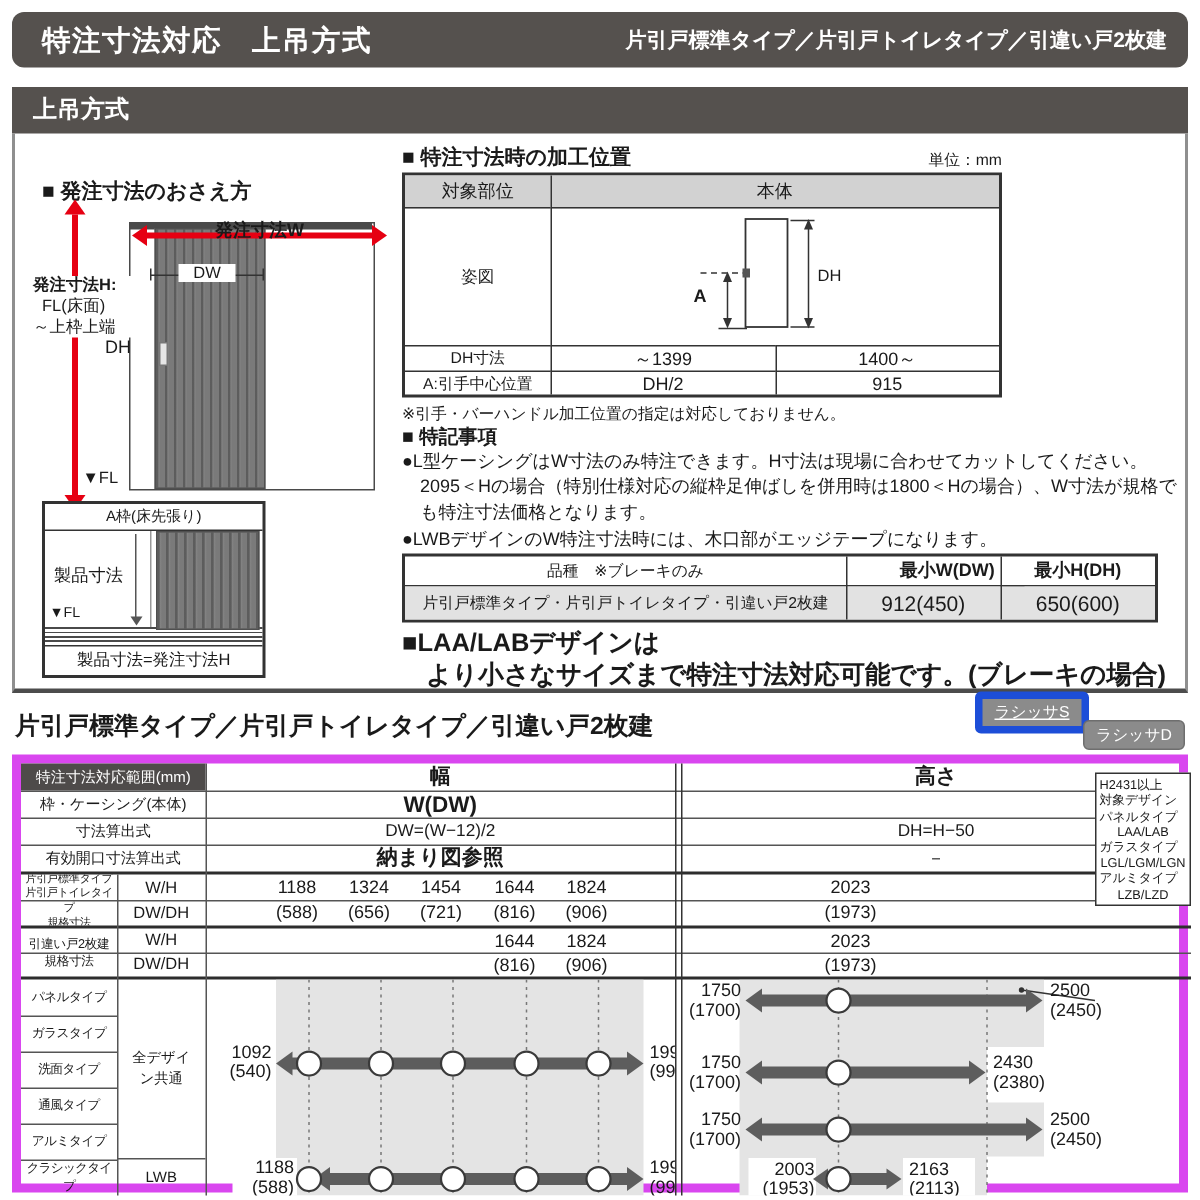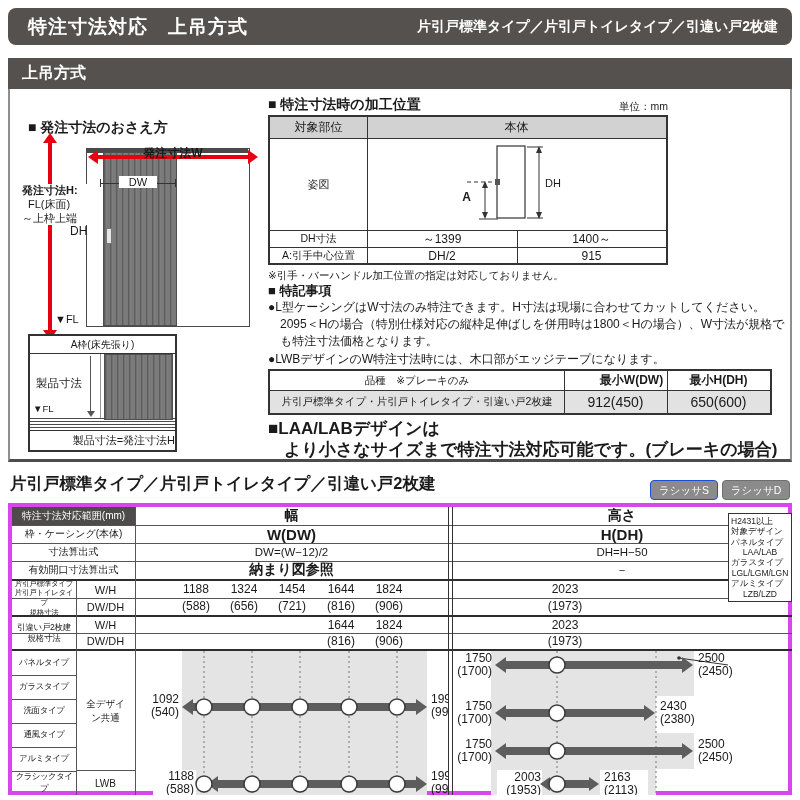--- a/index.html
+++ b/index.html
@@ -69,21 +69,21 @@
     <div style="height:17px;line-height:17px;text-align:center;font-size:10px;border-bottom:1px solid #333;">A枠(床先張り)</div>
     <div style="position:relative;height:64px;">
       <div class="abs door" style="left:74px;top:0;width:67px;height:64px;"></div>
       <div class="vline" style="left:70px;top:0;height:64px;background:#999;"></div>
       <div class="vline" style="left:60px;top:2px;height:56px;background:#555;"></div>
       <div class="abs" style="left:57px;top:57px;width:0;height:0;border:4px solid transparent;border-bottom:0;border-top:6px solid #555;"></div>
       <div class="abs" style="left:6px;top:22px;font-size:11.5px;background:#fff;">製品寸法</div>
       <div class="abs" style="left:3px;top:49px;font-size:9.5px;">▼FL</div>
     </div>
     <div class="hatch" style="height:12px;"></div>
-    <div style="height:18px;line-height:18px;text-align:right;font-size:11px;border-top:1px solid #333;">製品寸法=発注寸法H</div>
+    <div style="height:18px;line-height:18px;text-align:center;font-size:11px;border-top:1px solid #333;">製品寸法=発注寸法H</div>
   </div>
 
   <div class="abs" style="left:268px;top:96px;font-size:14px;font-weight:bold;">■ 特注寸法時の加工位置</div>
   <div class="abs" style="left:598px;top:100px;width:70px;text-align:right;font-size:10.5px;">単位：mm</div>
 
   <div class="abs" style="left:268px;top:115px;width:400px;height:150px;border:2px solid #333;box-sizing:border-box;background:#fff;">
     <div style="position:relative;width:396px;height:146px;">
       <div class="cell" style="left:0;top:0;width:97px;height:21px;background:#d2d2d2;font-size:12px;border-bottom:1px solid #333;">対象部位</div>
       <div class="cell" style="left:97px;top:0;width:299px;height:21px;background:#d2d2d2;font-size:12px;border-bottom:1px solid #333;">本体</div>
       <div class="cell" style="left:0;top:22px;width:97px;height:90px;font-size:11px;">姿図</div>
@@ -131,33 +131,32 @@
       <div class="cell" style="left:397px;top:20px;width:103px;height:22px;font-size:14px;background:#e2e2e2;">650(600)</div>
       <div class="vline" style="left:294px;top:0;height:42px;background:#333;"></div>
       <div class="vline" style="left:397px;top:0;height:42px;background:#333;"></div>
     </div>
   </div>
 
   <div class="abs" style="left:284px;top:438px;font-size:17px;font-weight:bold;">より小さなサイズまで特注寸法対応可能です。(ブレーキの場合)</div>
   <div class="abs" style="left:268px;top:417px;font-size:17px;font-weight:bold;">■LAA/LABデザインは</div>
 
   <div class="abs" style="left:10px;top:473px;font-size:16.5px;font-weight:bold;">片引戸標準タイプ／片引戸トイレタイプ／引違い戸2枚建</div>
-  <div class="abs" style="left:650px;top:480px;width:66px;height:18px;background:#8b8b8b;border:1px solid #1d4ed8;border-radius:4px;color:#fff;font-size:10.5px;text-align:center;line-height:18px;">ラシッサS</div>
+  <div class="abs" style="left:650px;top:461px;width:66px;height:18px;background:#8b8b8b;border:5px solid #1d4ed8;border-radius:4px;color:#fff;font-size:10.5px;text-align:center;line-height:18px;text-decoration:underline;">ラシッサS</div>
   <div class="abs" style="left:722px;top:480px;width:66px;height:18px;background:#8b8b8b;border:1px solid #6e6e6e;border-radius:4px;color:#fff;font-size:10.5px;text-align:center;line-height:18px;">ラシッサD</div>
 
-  <div class="abs" style="left:8px;top:503px;width:784px;height:292px;border:4px solid #d946ef;box-sizing:border-box;background:#fff;">
+  <div class="abs" style="left:8px;top:503px;width:784px;height:292px;border:6px solid #d946ef;box-sizing:border-box;background:#fff;">
     <div style="position:relative;width:780px;height:288px;">
 
       <div class="cell darkbar" style="left:0;top:0;width:123px;height:18px;background:#4e4b4a;font-size:10px;">特注寸法対応範囲(mm)</div>
       <div class="cell" style="left:123px;top:0;width:313px;height:18px;font-size:14px;font-weight:bold;">幅</div>
       <div class="cell" style="left:440px;top:0;width:340px;height:18px;font-size:14px;font-weight:bold;">高さ</div>
 
       <div class="cell" style="left:0;top:18px;width:123px;height:18px;font-size:10px;">枠・ケーシング(本体)</div>
       <div class="cell" style="left:123px;top:18px;width:313px;height:18px;font-size:15px;font-weight:bold;">W(DW)</div>
-      <div class="cell" style="left:440px;top:18px;width:340px;height:18px;font-size:15px;font-weight:bold;">H(DH)</div>
 
       <div class="cell" style="left:0;top:36px;width:123px;height:18px;font-size:10px;">寸法算出式</div>
       <div class="cell" style="left:123px;top:36px;width:313px;height:18px;font-size:11.5px;">DW=(W−12)/2</div>
       <div class="cell" style="left:440px;top:36px;width:340px;height:18px;font-size:11.5px;">DH=H−50</div>
 
       <div class="cell" style="left:0;top:54px;width:123px;height:18px;font-size:10px;">有効開口寸法算出式</div>
       <div class="cell" style="left:123px;top:54px;width:313px;height:18px;font-size:14px;font-weight:bold;">納まり図参照</div>
       <div class="cell" style="left:440px;top:54px;width:340px;height:18px;font-size:12px;">－</div>
 
       <div class="cell" style="left:0;top:74px;width:64px;height:34px;flex-direction:column;font-size:7.5px;line-height:1.3;letter-spacing:-0.3px;">

